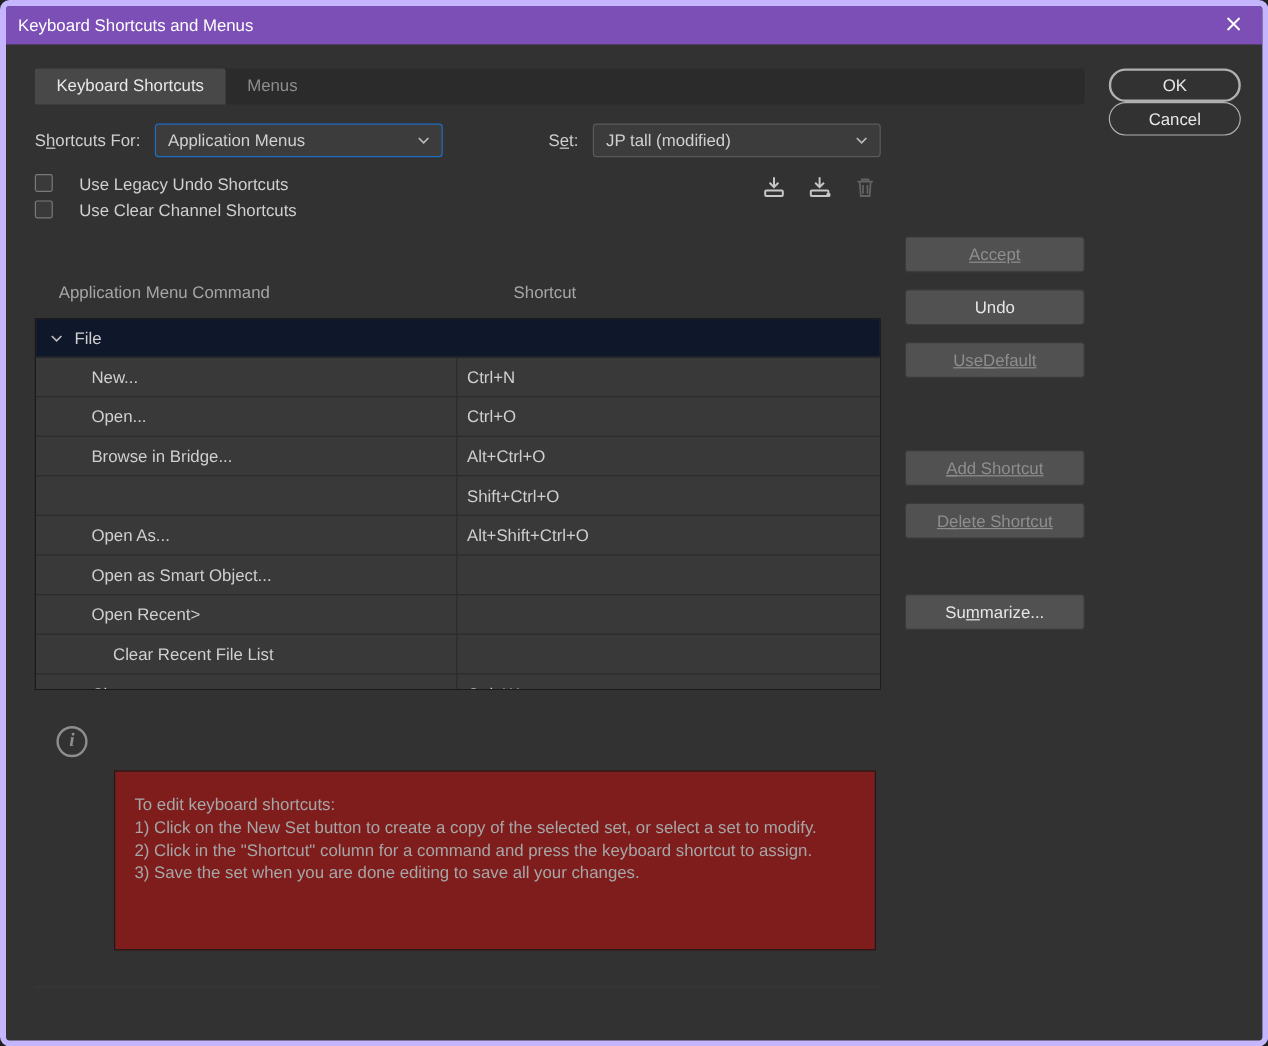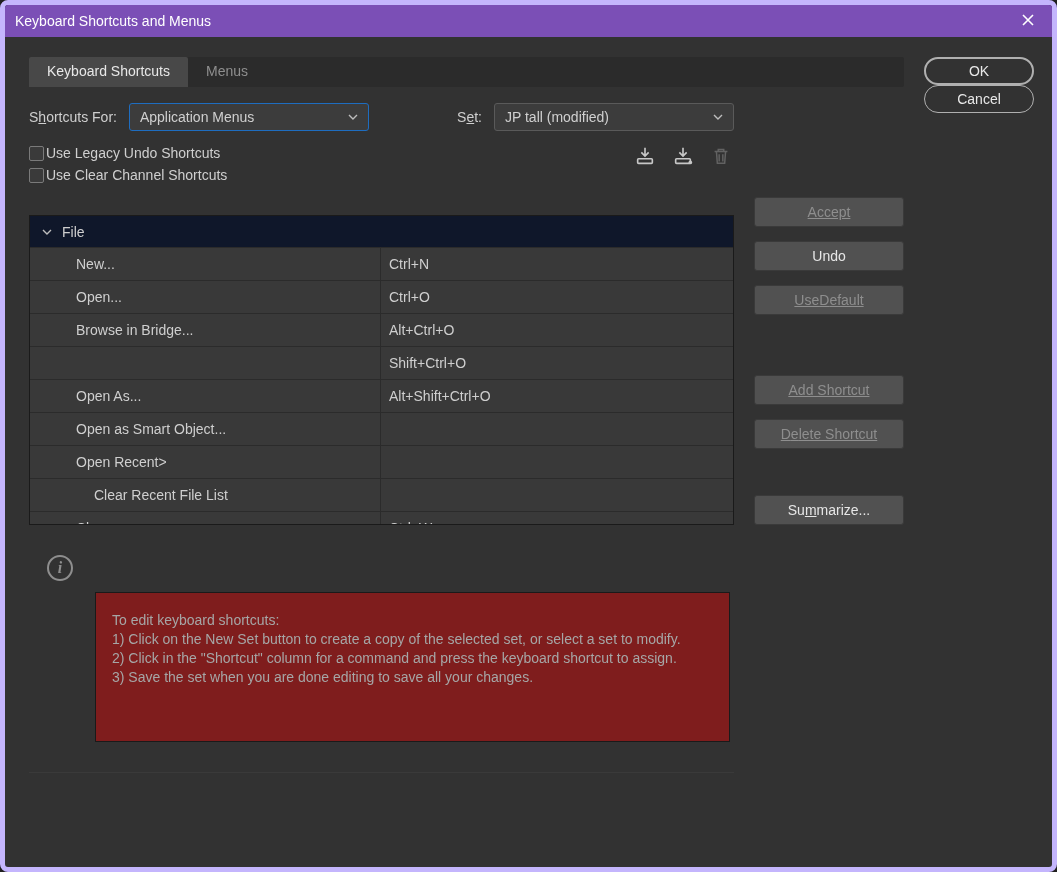--- a/index.html
+++ b/index.html
@@ -89,21 +89,21 @@
     cursor: pointer;
   }
   .select.noblue { border-color: #5a5a5a; }
   .select .sel-val { flex: 1; }
   .select .chev svg { width: 10px; height: 10px; display: block; }
 
   .spacer-flex { flex: 1; }
 
   
   .check-row {
-    display: flex; align-items: center; gap: 2px;
+    display: flex; align-items: flex-start; gap: 22px;
     margin: 6px 0;
     color: #cfcfcf;
     font-size: 14px;
   }
   .checkbox {
     width: 15px; height: 15px;
     border: 1px solid #7a7a7a;
     border-radius: 2px;
     background: #3a3a3a;
   }
@@ -360,20 +360,24 @@
               <div class="tb-icon disabled">
                 <span>
                   <svg viewBox="0 0 24 24">
                       <path d="M5 7 h14 M9 7 V5 h6 v2 M7 7 l1 13 h8 l1 -13 M10 10 v8 M14 10 v8" stroke="#8a8a8a" stroke-width="1.6" fill="none"></path>
                     </svg>
                 </span>
               </div>
             </div>
           </div>
 
+          <div class="grid-header">
+            <div class="col-cmd">Application Menu Command</div>
+            <div class="col-sc">Shortcut</div>
+          </div>
 
           <div class="listbox">
             <div class="section-row">
               <span class="chev">
                 <svg viewBox="0 0 10 10">
                     <path d="M1 3 L5 7 L9 3" stroke="#bdbdbd" stroke-width="1.4" fill="none"></path>
                   </svg>
               </span>
               <span>File</span>
             </div>

